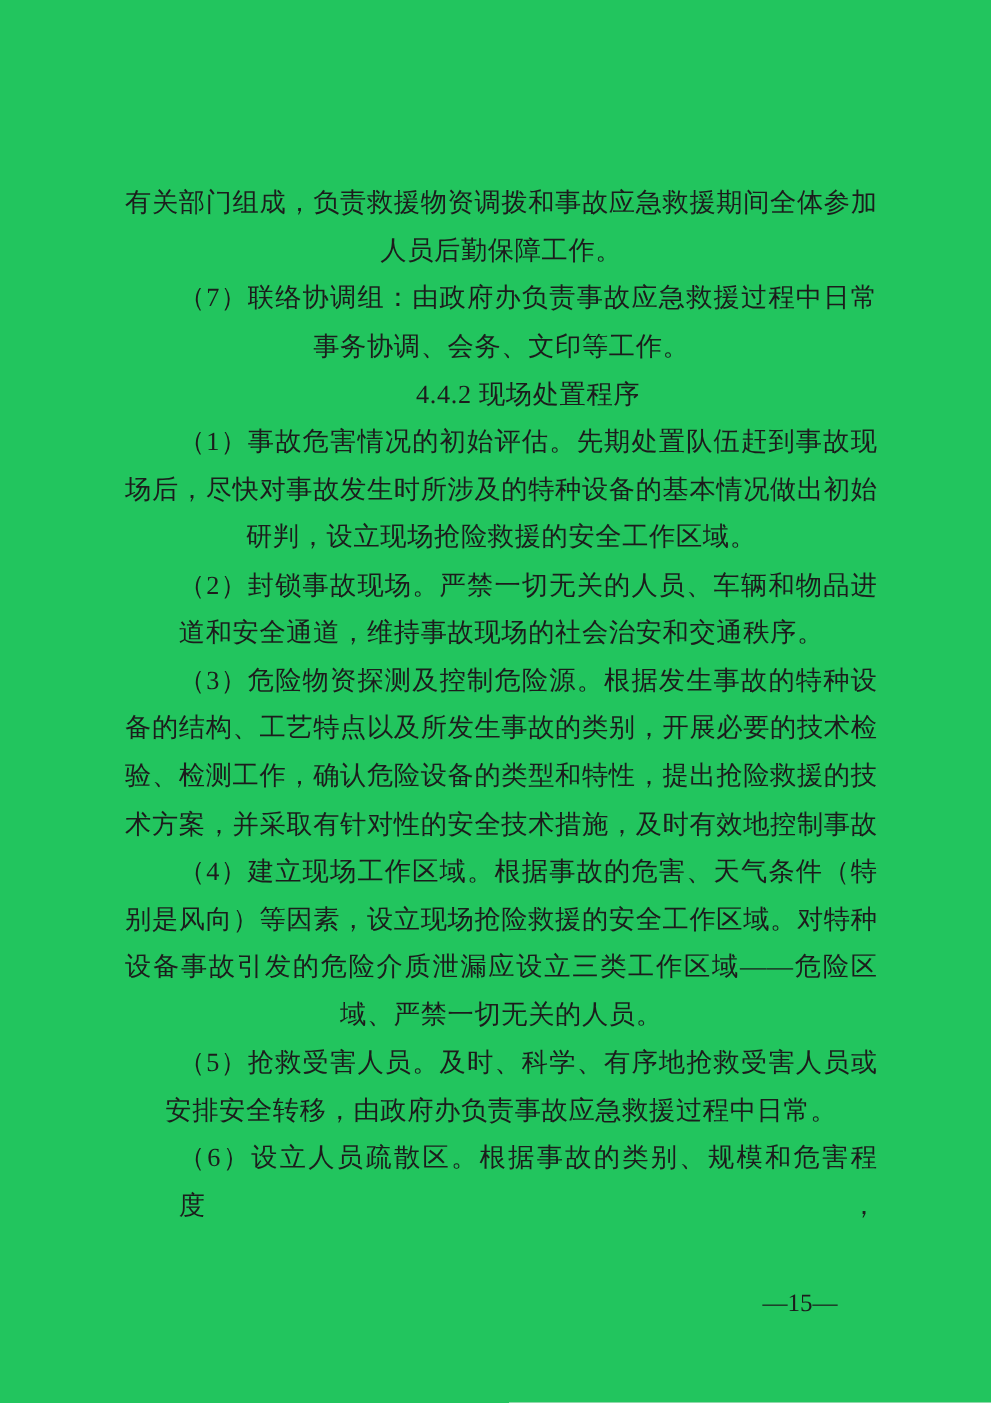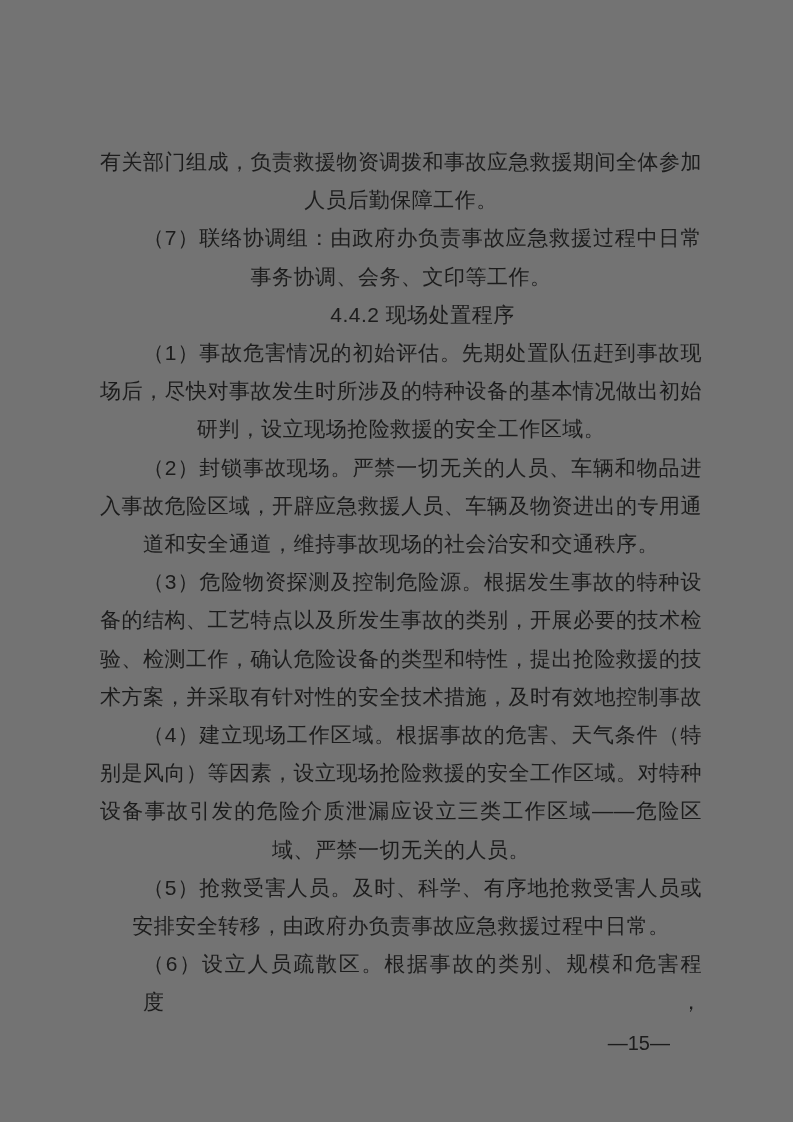--- a/index.html
+++ b/index.html
@@ -4,24 +4,24 @@
 <style>
   html, body {
     margin: 0;
     padding: 0;
     background: #e8e8e8;
   }
   .page {
     position: relative;
     width: 793px;
     height: 1122px;
-    background: #737373;
+    background: #22c55e;
     margin: 0 auto;
     overflow: hidden;
-    font-family: Liberation Sans, sans-serif;
+    font-family: Liberation Serif, serif;
     color: #1c1c1c;
   }
   .textblock {
     position: absolute;
     left: 100px;
     top: 143px;
     width: 602px;
     font-size: 21px;
     line-height: 38.2px;
     letter-spacing: 0.5px;
@@ -55,21 +55,20 @@
   <div class="textblock">
     <div class="line full">有关部门组成，负责救援物资调拨和事故应急救援期间全体参加</div>
     <div class="line">人员后勤保障工作。</div>
     <div class="line indent full">（7）联络协调组：由政府办负责事故应急救援过程中日常</div>
     <div class="line">事务协调、会务、文印等工作。</div>
     <div class="line indent">4.4.2 现场处置程序</div>
     <div class="line indent full">（1）事故危害情况的初始评估。先期处置队伍赶到事故现</div>
     <div class="line full">场后，尽快对事故发生时所涉及的特种设备的基本情况做出初始</div>
     <div class="line">研判，设立现场抢险救援的安全工作区域。</div>
     <div class="line indent full">（2）封锁事故现场。严禁一切无关的人员、车辆和物品进</div>
-    <div class="line full">入事故危险区域，开辟应急救援人员、车辆及物资进出的专用通</div>
     <div class="line">道和安全通道，维持事故现场的社会治安和交通秩序。</div>
     <div class="line indent full">（3）危险物资探测及控制危险源。根据发生事故的特种设</div>
     <div class="line full">备的结构、工艺特点以及所发生事故的类别，开展必要的技术检</div>
     <div class="line full">验、检测工作，确认危险设备的类型和特性，提出抢险救援的技</div>
     <div class="line full">术方案，并采取有针对性的安全技术措施，及时有效地控制事故</div>
     <div class="line indent full">（4）建立现场工作区域。根据事故的危害、天气条件（特</div>
     <div class="line full">别是风向）等因素，设立现场抢险救援的安全工作区域。对特种</div>
     <div class="line full">设备事故引发的危险介质泄漏应设立三类工作区域——危险区</div>
     <div class="line">域、严禁一切无关的人员。</div>
     <div class="line indent full">（5）抢救受害人员。及时、科学、有序地抢救受害人员或</div>

